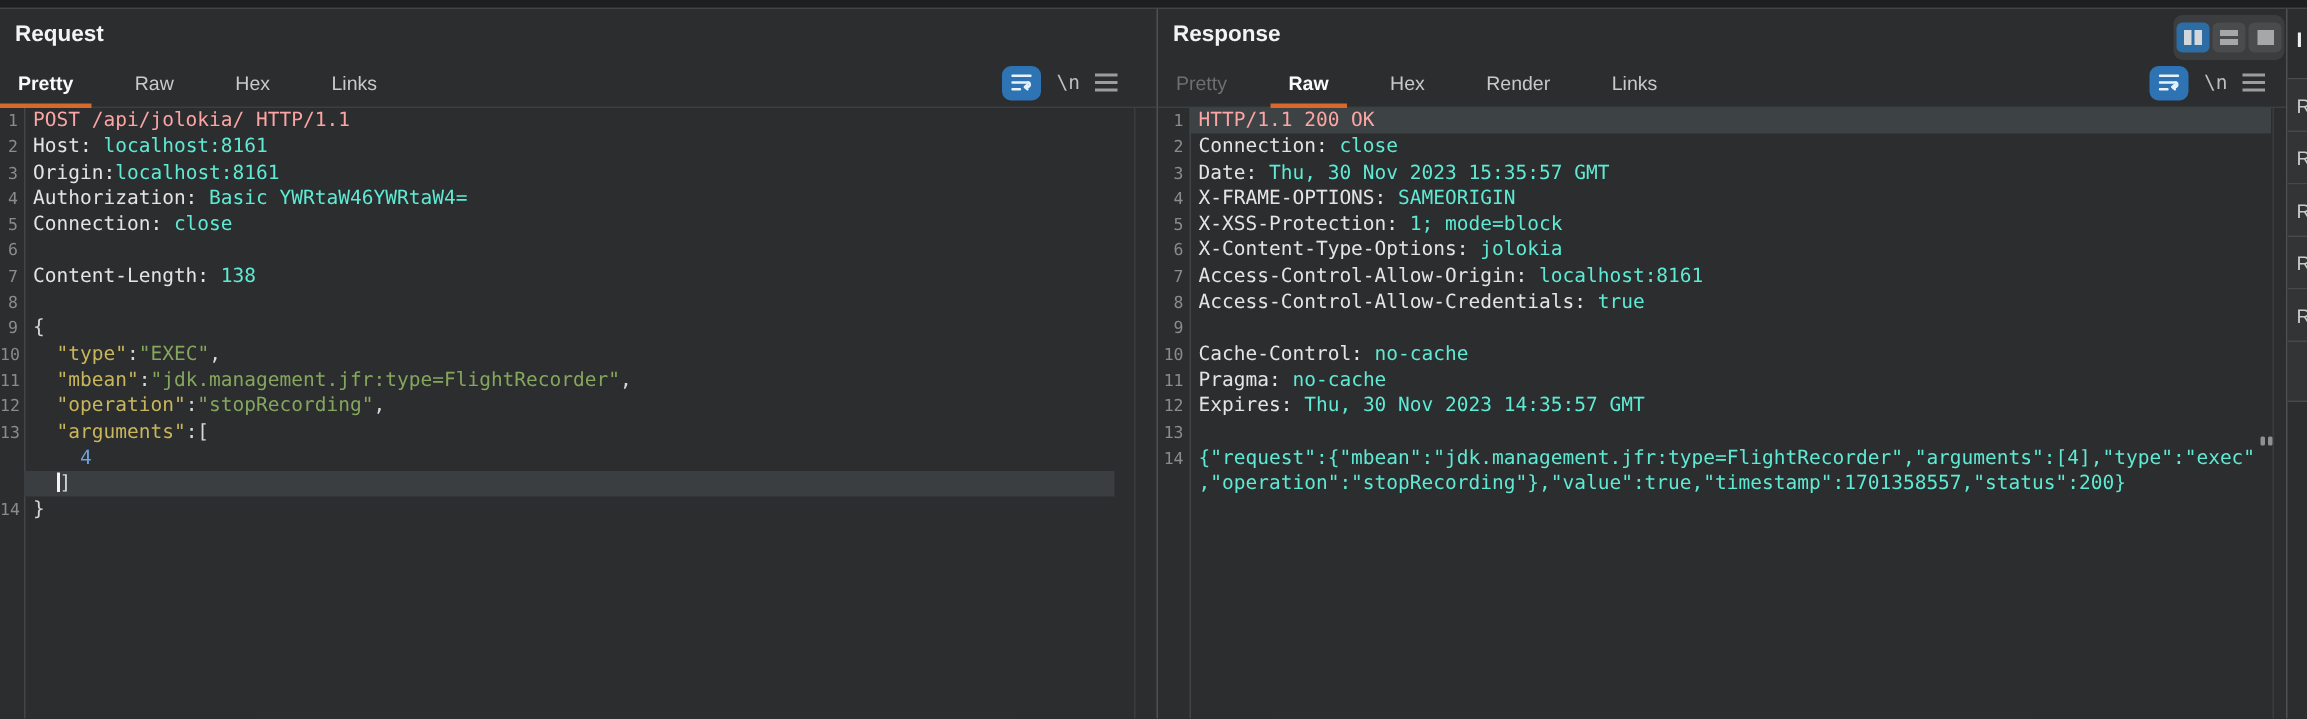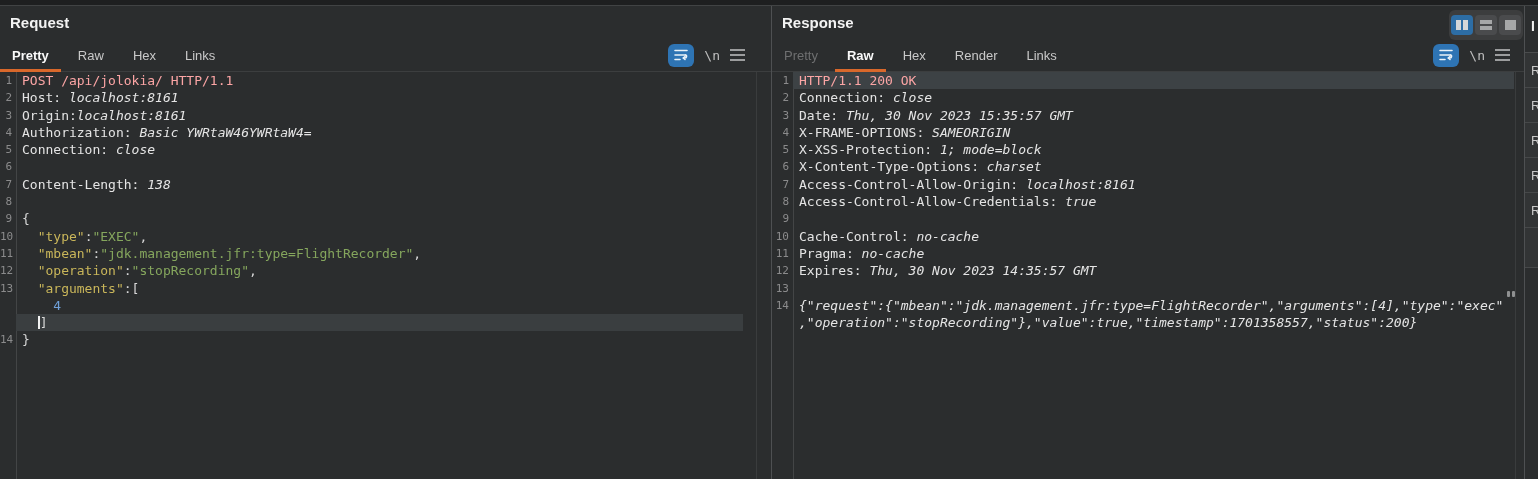--- a/index.html
+++ b/index.html
@@ -9,21 +9,21 @@
   #topbar{left:0;top:0;width:1538px;height:5px;background:#1e1f20;border-bottom:1px solid #414344;}
   
   .vdiv{top:6px;bottom:0;width:1px;background:#4e5052;}
   
   .panel{top:6px;bottom:0;}
   #request-panel{left:0;width:771px;}
   #response-panel{left:772px;width:752px;}
   .panel-title{position:absolute;left:10px;top:8px;font-size:15px;font-weight:bold;color:#f3f3f3;}
   
   .tabbar{position:absolute;left:0;right:0;top:34px;height:31px;border-bottom:1px solid #3c3e3f;
-    display:flex;align-items:flex-end;}
+    display:flex;align-items:flex-end;gap:12px;}
   .tab{padding:0 12px 8px;margin-right:5px;font-size:13px;color:#c9c9c9;position:relative;cursor:default;}
   .tab.selected{color:#fafafa;font-weight:bold;}
   .tab.selected::after{content:"";position:absolute;left:0;right:0;bottom:-1px;height:3px;background:#d9682b;}
   .tab.disabled{color:#6e6f70;}
   .tabicons{position:absolute;top:36px;height:26px;display:flex;align-items:center;gap:10px;}
   #request-panel .tabicons{right:26px;}
   #response-panel .tabicons{right:14px;}
   .wrapbtn{width:26px;height:23px;border-radius:6px;background:#2e74b4;display:flex;align-items:center;justify-content:center;}
   .nl{font-family:"DejaVu Sans Mono",monospace;font-size:13px;color:#bfbfbf;}
   .burger{display:flex;flex-direction:column;gap:3px;padding:4px 0;}
@@ -37,21 +37,21 @@
   .editorline{position:absolute;top:0;bottom:0;width:1px;background:#3a3c3d;}
   #request-panel .editorline{right:14px;}
   #response-panel .editorline{right:8px;}
   .row{position:relative;height:17.3px;display:flex;white-space:pre;}
   .row.hl::before{content:"";position:absolute;left:var(--gw);right:var(--hlr);top:0;bottom:0;background:var(--hlbg);}
   .row .ln{width:var(--gw);flex:none;box-sizing:border-box;text-align:right;padding-right:4px;
     color:#8b8b8c;font-size:11px;line-height:17.3px;}
   .row .code{padding-left:6px;line-height:17.3px;position:relative;z-index:1;}
   .tk-plain{color:#fca5a5;}
   .tk-name{color:#e4e4e4;}
-  .tk-val{color:#e5e5e5;font-style:italic;}
+  .tk-val{color:#5eead4;}
   .tk-key{color:#c9b65a;}
   .tk-str{color:#85a65d;}
   .tk-num{color:#6fa0d8;}
   .tk-punc{color:#d8d8d8;}
   .caret{display:inline-block;width:2px;height:13px;background:#f2f2f2;vertical-align:-2px;}
   
   #layout-group{left:1449px;top:10px;height:26px;display:flex;align-items:center;
     background:#3c3d3e;border-radius:6px;padding:2px;gap:2px;}
   .lbtn{width:22px;height:20px;border-radius:4px;background:#4a4b4d;display:flex;
     align-items:center;justify-content:center;}
@@ -149,21 +149,21 @@
       </div>
   </div>
   <div class="editor">
     <div class="gutterline"></div>
     <div class="editorline"></div>
   <div class="row hl"><span class="ln">1</span><span class="code"><span class="tk-plain">HTTP/1.1 200 OK</span></span></div>
       <div class="row"><span class="ln">2</span><span class="code"><span class="tk-name">Connection:</span><span class="tk-val"> close</span></span></div>
       <div class="row"><span class="ln">3</span><span class="code"><span class="tk-name">Date:</span><span class="tk-val"> Thu, 30 Nov 2023 15:35:57 GMT</span></span></div>
       <div class="row"><span class="ln">4</span><span class="code"><span class="tk-name">X-FRAME-OPTIONS:</span><span class="tk-val"> SAMEORIGIN</span></span></div>
       <div class="row"><span class="ln">5</span><span class="code"><span class="tk-name">X-XSS-Protection:</span><span class="tk-val"> 1; mode=block</span></span></div>
-      <div class="row"><span class="ln">6</span><span class="code"><span class="tk-name">X-Content-Type-Options:</span><span class="tk-val"> charset</span></span></div>
+      <div class="row"><span class="ln">6</span><span class="code"><span class="tk-name">X-Content-Type-Options:</span><span class="tk-val"> jolokia</span></span></div>
       <div class="row"><span class="ln">7</span><span class="code"><span class="tk-name">Access-Control-Allow-Origin:</span><span class="tk-val"> localhost:8161</span></span></div>
       <div class="row"><span class="ln">8</span><span class="code"><span class="tk-name">Access-Control-Allow-Credentials:</span><span class="tk-val"> true</span></span></div>
       <div class="row"><span class="ln">9</span></div>
       <div class="row"><span class="ln">10</span><span class="code"><span class="tk-name">Cache-Control:</span><span class="tk-val"> no-cache</span></span></div>
       <div class="row"><span class="ln">11</span><span class="code"><span class="tk-name">Pragma:</span><span class="tk-val"> no-cache</span></span></div>
       <div class="row"><span class="ln">12</span><span class="code"><span class="tk-name">Expires:</span><span class="tk-val"> Thu, 30 Nov 2023 14:35:57 GMT</span></span></div>
       <div class="row"><span class="ln">13</span><span class="code"></span></div>
       <div class="row"><span class="ln">14</span><span class="code"><span class="tk-val">{"request":{"mbean":"jdk.management.jfr:type=FlightRecorder","arguments":[4],"type":"exec"</span></span></div>
       <div class="row"><span class="ln"></span><span class="code"><span class="tk-val">,"operation":"stopRecording"},"value":true,"timestamp":1701358557,"status":200}</span></span></div>
     </div>

